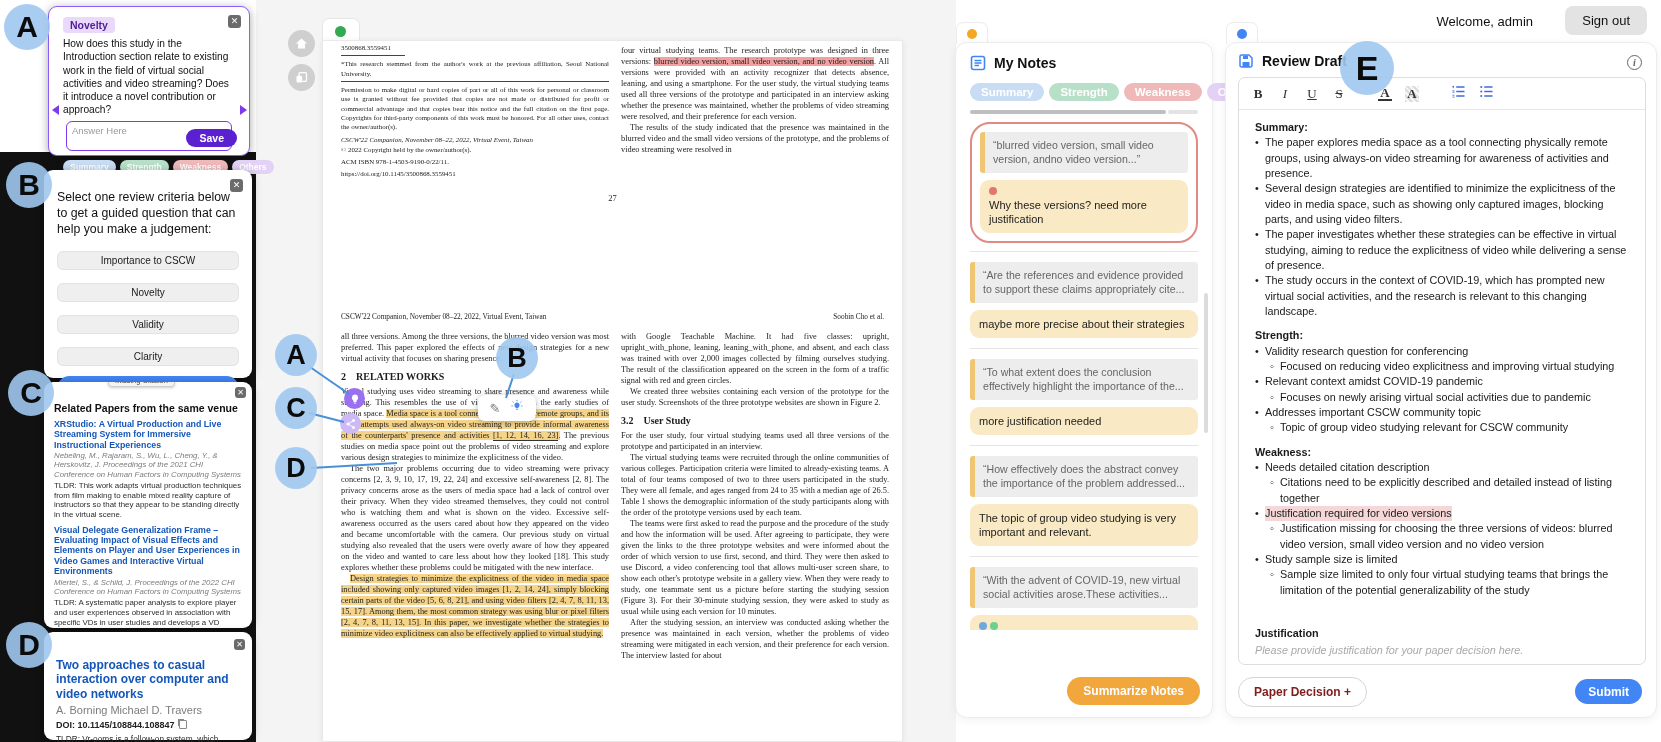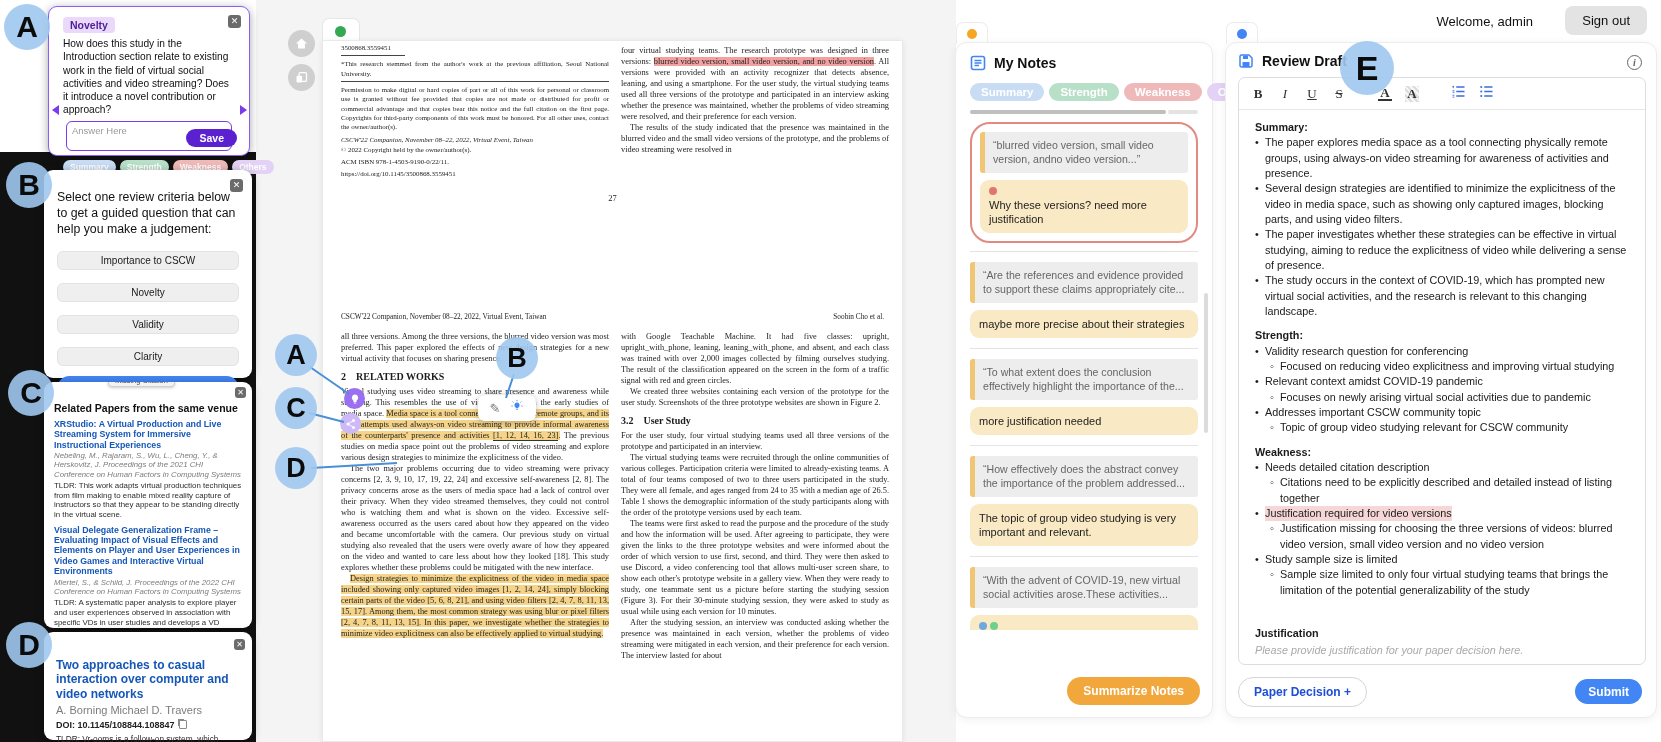--- a/index.html
+++ b/index.html
@@ -140,21 +140,21 @@
   .tb-gap { width:6px; }
   .ed-content { padding:10px 16px; font-size:10.8px; line-height:1.42; color:#1a1a1a; }
   .rv-h { font-weight:bold; margin-top:9px; }
   .rv-h:first-child { margin-top:0; }
   .rv-li { display:flex; }
   .rv-sub { display:flex; padding-left:15px; }
   .rv-dot { width:10px; flex:none; }
   .rv-tx.hl { background:var(--highlight_pink); }
   .just-ph { color:#a9a9a9; font-style:italic; margin-top:2px; }
   .decision-btn { position:absolute; left:12px; bottom:10px; height:30px; padding:0 15px; border:1px solid #d5d5d5;
-                  border-radius:15px; background:#fff; font-size:12px; font-weight:bold; color:#1d4ed8; }
+                  border-radius:15px; background:#fff; font-size:12px; font-weight:bold; color:#7f1d1d; }
   .submit-btn { position:absolute; right:14px; bottom:13px; height:25px; padding:0 13px; border:none; border-radius:13px;
                 background:var(--accent_blue); color:#fff; font-size:12px; font-weight:bold; }
 
   
   .welcome { position:absolute; right:128px; top:14px; font-size:13px; color:#111; z-index:5; }
   .signout-btn { position:absolute; right:14px; top:6px; height:29px; padding:0 17px; background:#e3e3e3; border:none;
                  border-radius:8px; font-size:13px; color:#111; z-index:5; }
 </style>
 </head>
 <body>

